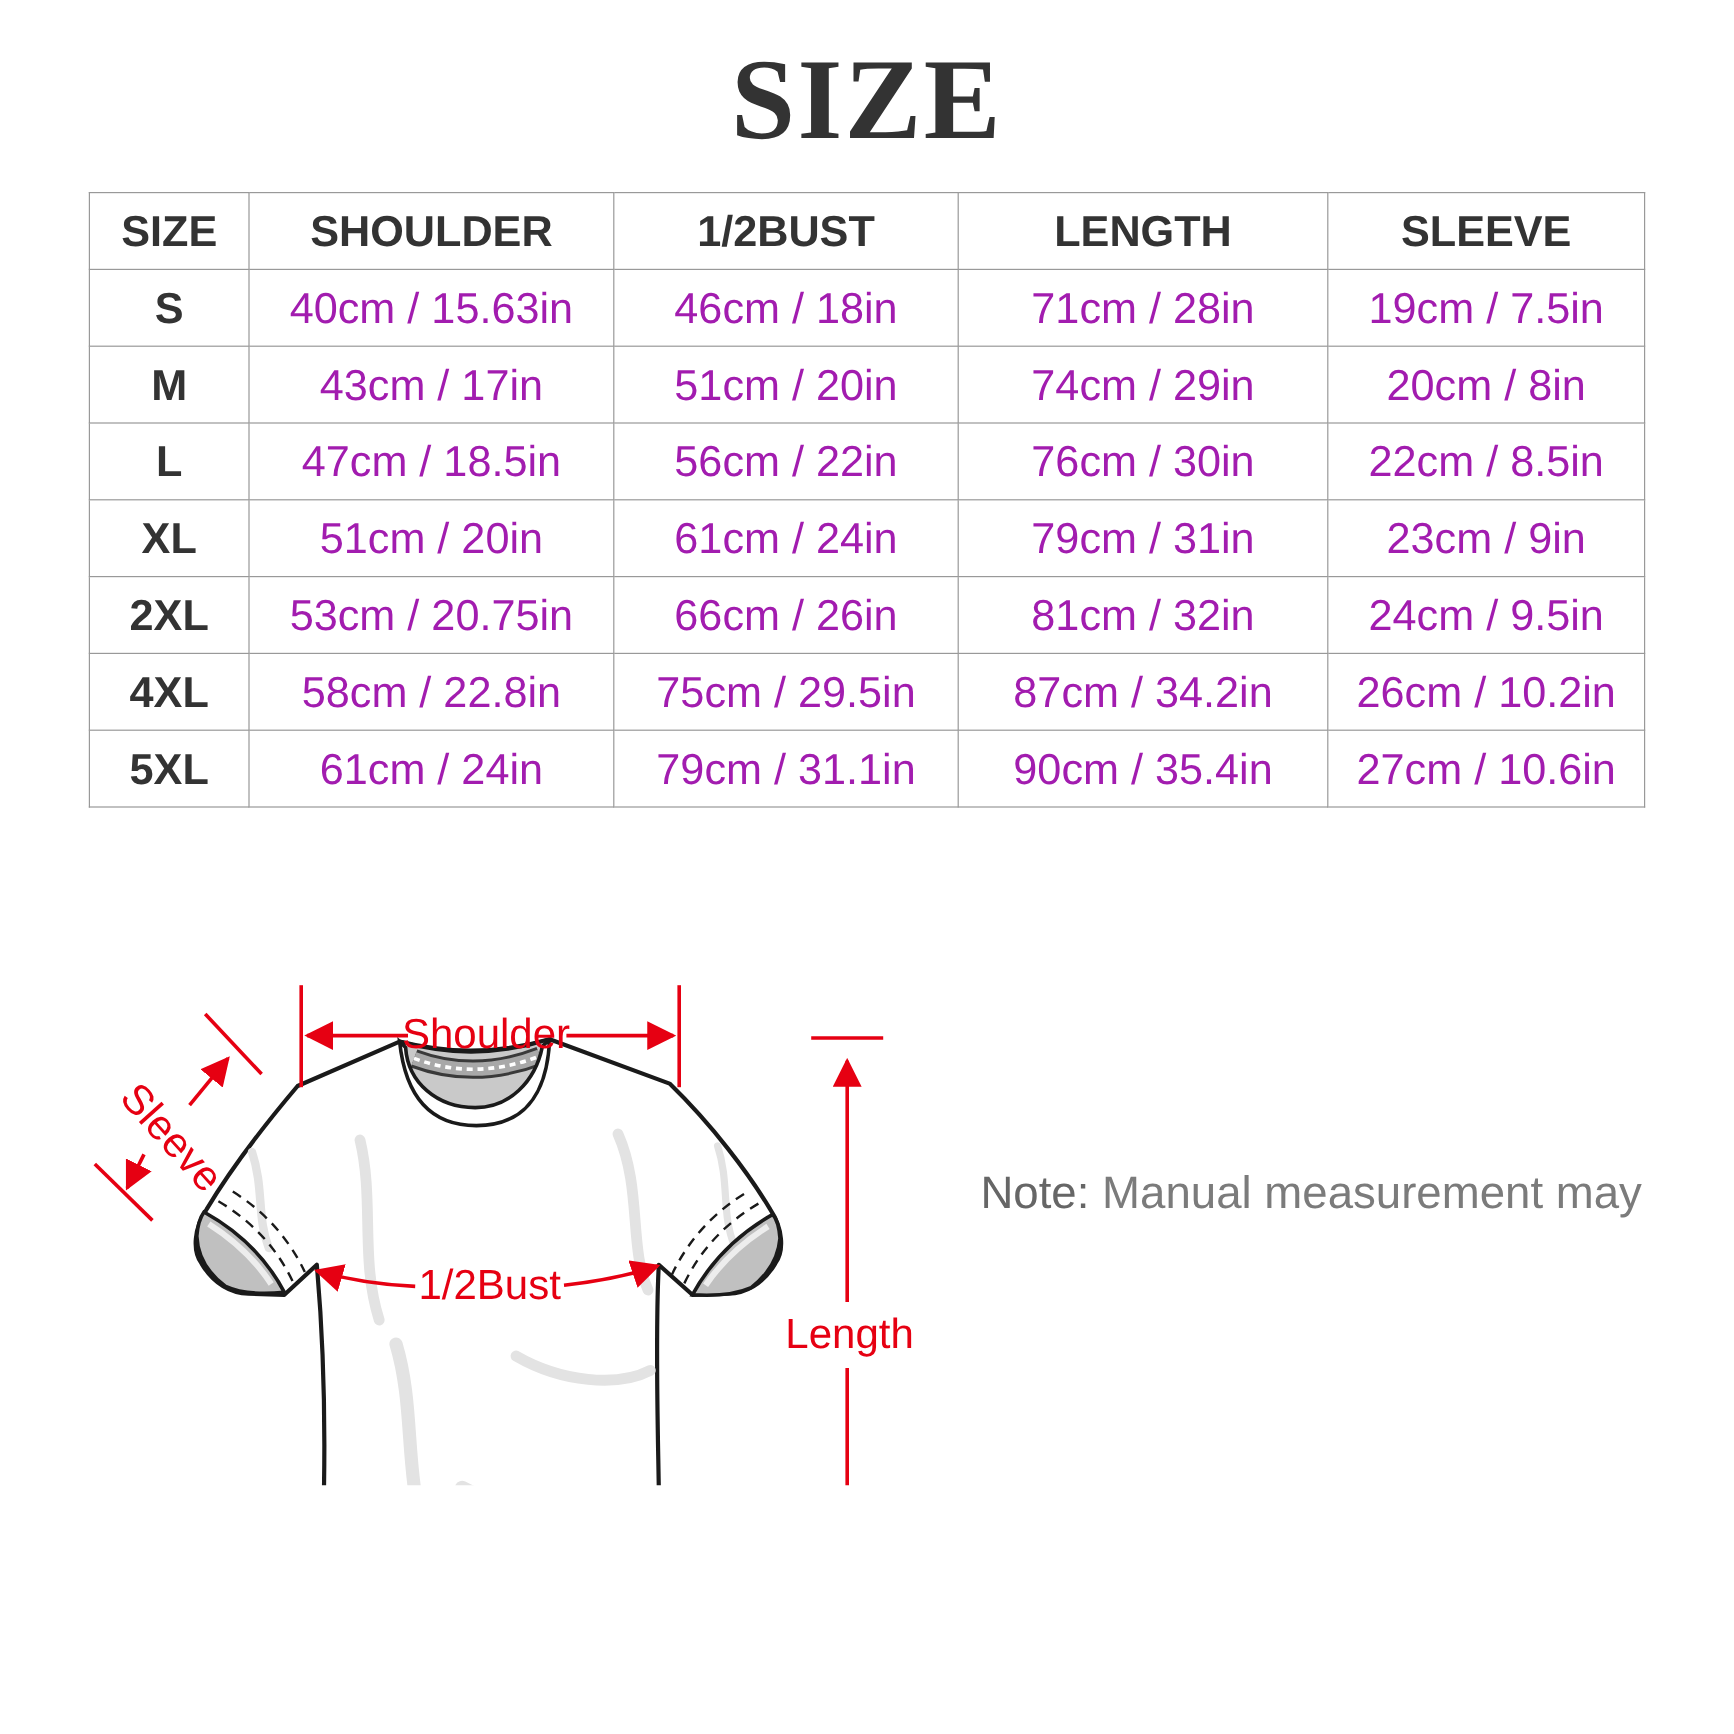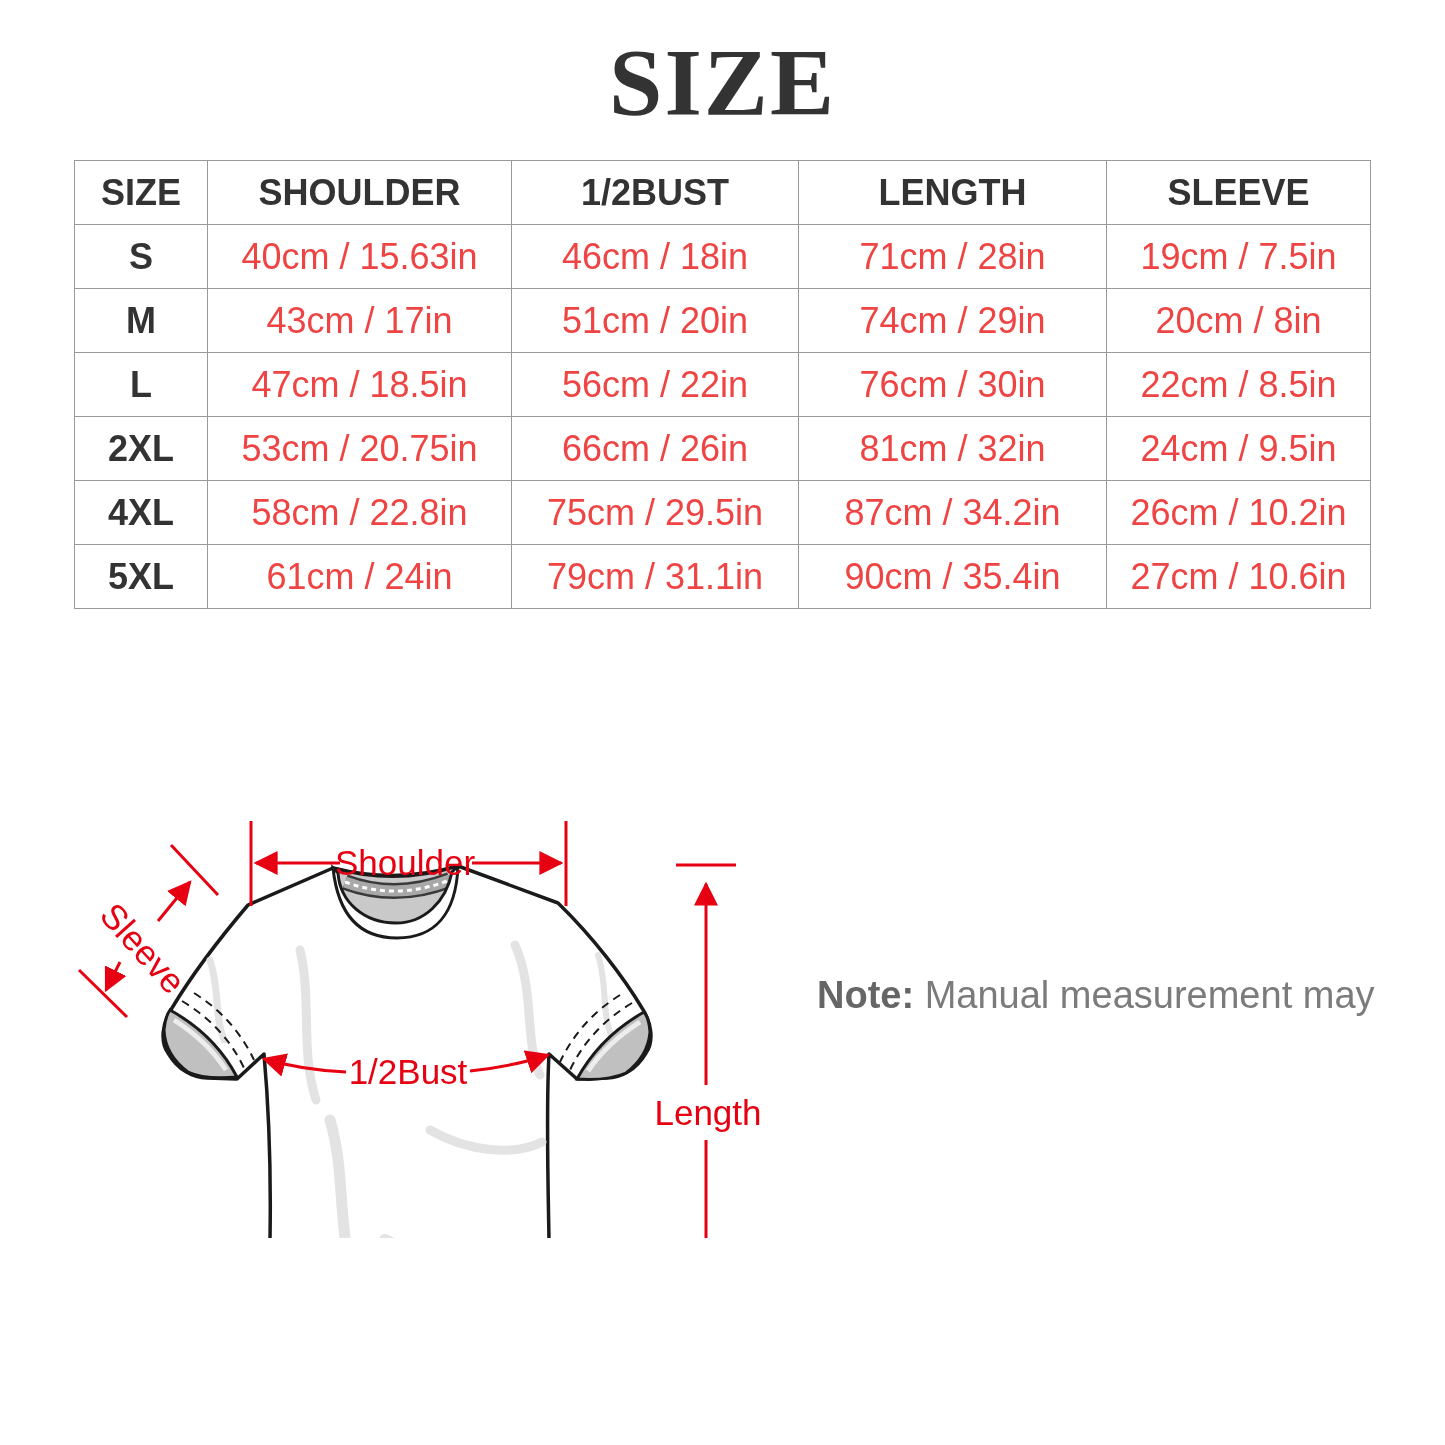--- a/index.html
+++ b/index.html
@@ -10,30 +10,30 @@
               font-family:"Liberation Serif",serif;font-weight:bold;font-size:96px;line-height:1.1;
               letter-spacing:2px;color:#333333;}
   
   table.size-table{position:absolute;left:74px;top:160px;width:1296px;border-collapse:collapse;
                    table-layout:fixed;background:#fff;}
   table.size-table th,table.size-table td{border:1px solid #999999;text-align:center;vertical-align:middle;
                    font-size:36px;padding:0;}
   table.size-table thead th{height:63px;font-weight:bold;color:#333333;}
   table.size-table tbody tr{height:64px;}
   table.size-table tbody th{font-weight:bold;color:#333333;}
-  table.size-table tbody td{font-weight:normal;color:#ef4444;}
+  table.size-table tbody td{font-weight:normal;color:#a21caf;}
   
   .figure-svg{position:absolute;left:0;top:0;width:1445px;height:1445px;}
   .measure-label{position:absolute;color:#e60012;font-size:35px;line-height:1;white-space:nowrap;
                  transform:translate(-50%,-50%);}
   .measure-label.rotated{transform:translate(-50%,-50%) rotate(48deg);}
   
   .note{position:absolute;left:817px;top:964px;width:580px;margin:0;font-size:38px;line-height:63px;
         color:#7b7b7b;}
-  .note b{color:#666666;font-weight:bold;}
+  .note b{color:#666666;font-weight:normal;}
 </style>
 </head>
 <body>
 
 <div class="canvas">
 
   <h1 class="page-title">SIZE</h1>
 
   <table class="size-table">
     <colgroup>
@@ -66,20 +66,27 @@
           <td>51cm / 20in</td>
           <td>74cm / 29in</td>
           <td>20cm / 8in</td>
         </tr>
         <tr>
           <th>L</th>
           <td>47cm / 18.5in</td>
           <td>56cm / 22in</td>
           <td>76cm / 30in</td>
           <td>22cm / 8.5in</td>
+        </tr>
+        <tr>
+          <th>XL</th>
+          <td>51cm / 20in</td>
+          <td>61cm / 24in</td>
+          <td>79cm / 31in</td>
+          <td>23cm / 9in</td>
         </tr>
         <tr>
           <th>2XL</th>
           <td>53cm / 20.75in</td>
           <td>66cm / 26in</td>
           <td>81cm / 32in</td>
           <td>24cm / 9.5in</td>
         </tr>
         <tr>
           <th>4XL</th>

